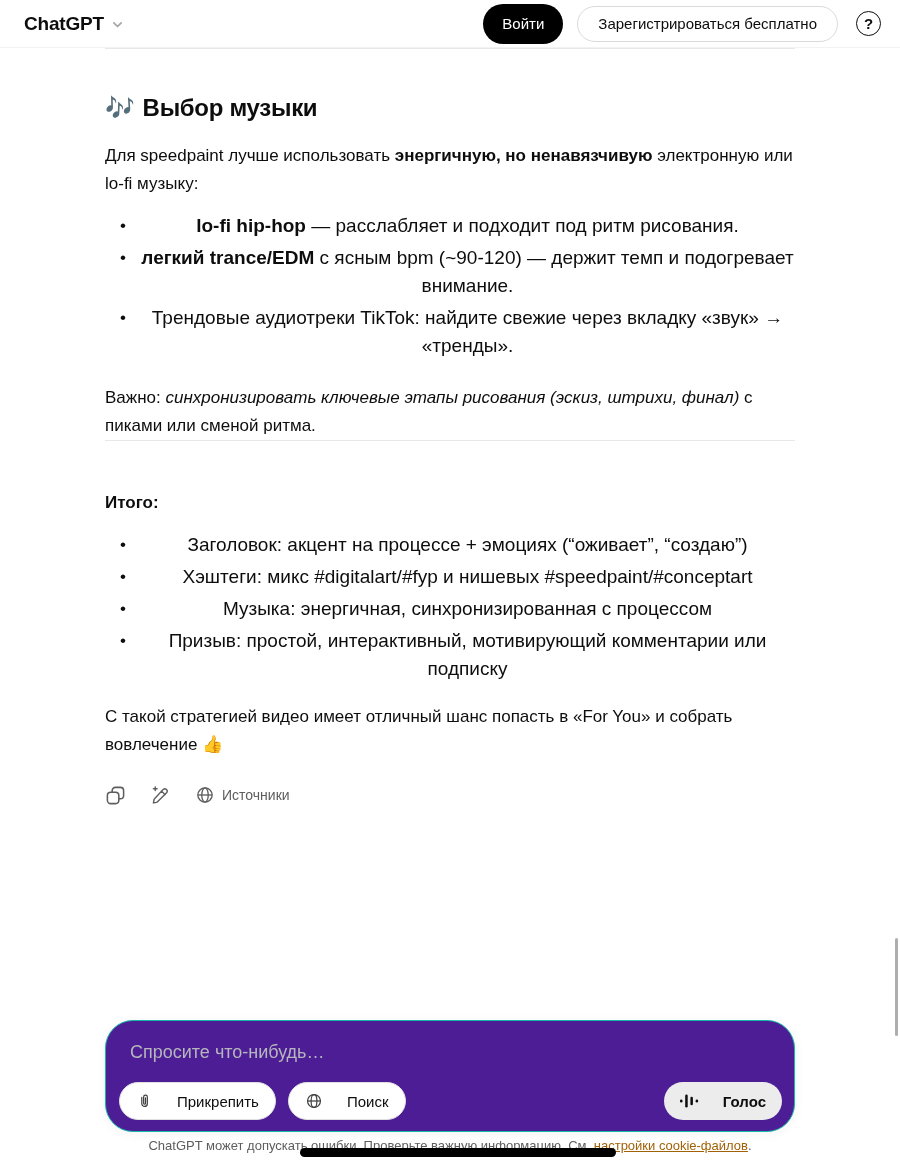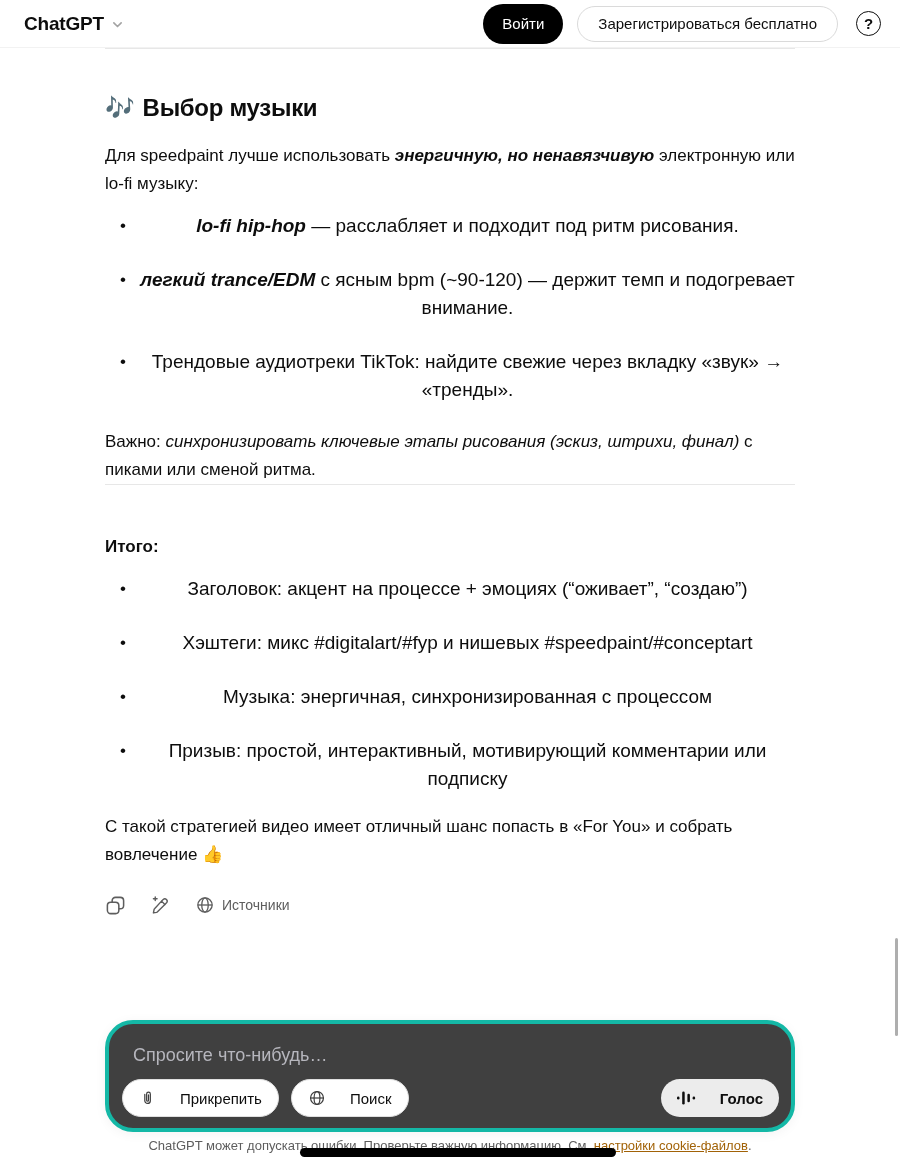--- a/index.html
+++ b/index.html
@@ -38,33 +38,33 @@
   .sep-1{margin-top:53px;}
   .sep-2{margin-top:46px;}
   h2.heading{font-size:24px;line-height:30px;font-weight:700;margin:44px 0 12px;letter-spacing:-.3px;}
   h2.heading .emoji{margin-right:8px;}
   p.para{font-size:17px;line-height:28px;margin:19px 0 0;}
   p.note{margin-top:24px;}
   p.strong-line{font-weight:700;margin-top:48px;}
   p.outro{margin-top:20px;}
   ul.blist{list-style:none;margin:14px 0 0;padding:0 0 0 15px;}
   ul.blist li{position:relative;padding-left:20px;font-size:19px;line-height:28px;text-align:center;}
-  ul.blist li + li{margin-top:26px;}
+  ul.blist li + li{margin-top:4px;}
   ul.blist li::before{content:"•";position:absolute;left:0;top:0;font-size:17px;color:#0d0d0d;}
-  b{font-weight:700;font-style:italic;}
+  b{font-weight:700;}
   i{font-style:italic;}
   
   .actions{display:flex;align-items:flex-start;gap:24px;margin-top:26px;color:#5d5d5d;}
   .action-btn{display:flex;align-items:center;gap:7px;color:#5d5d5d;background:none;border:none;padding:0;cursor:pointer;font-family:inherit;}
   .action-btn svg{display:block;}
   .sources-label{font-size:14px;color:#5d5d5d;}
   
   .composer{
     position:absolute;left:105px;top:1020px;width:690px;height:112px;box-sizing:border-box;
-    border:4px solid #14b8a6;border-radius:28px;background:#404040;
+    border:1px solid #14b8a6;border-radius:28px;background:#4c1d95;
     box-shadow:0 2px 12px rgba(0,0,0,.05);
   }
   .composer-input{
     position:absolute;left:24px;top:21px;right:24px;
     font-size:18px;color:#b6b6bd;cursor:text;
   }
   .composer-bottom{
     position:absolute;left:13px;right:12px;bottom:11px;
     display:flex;align-items:center;gap:12px;
   }

